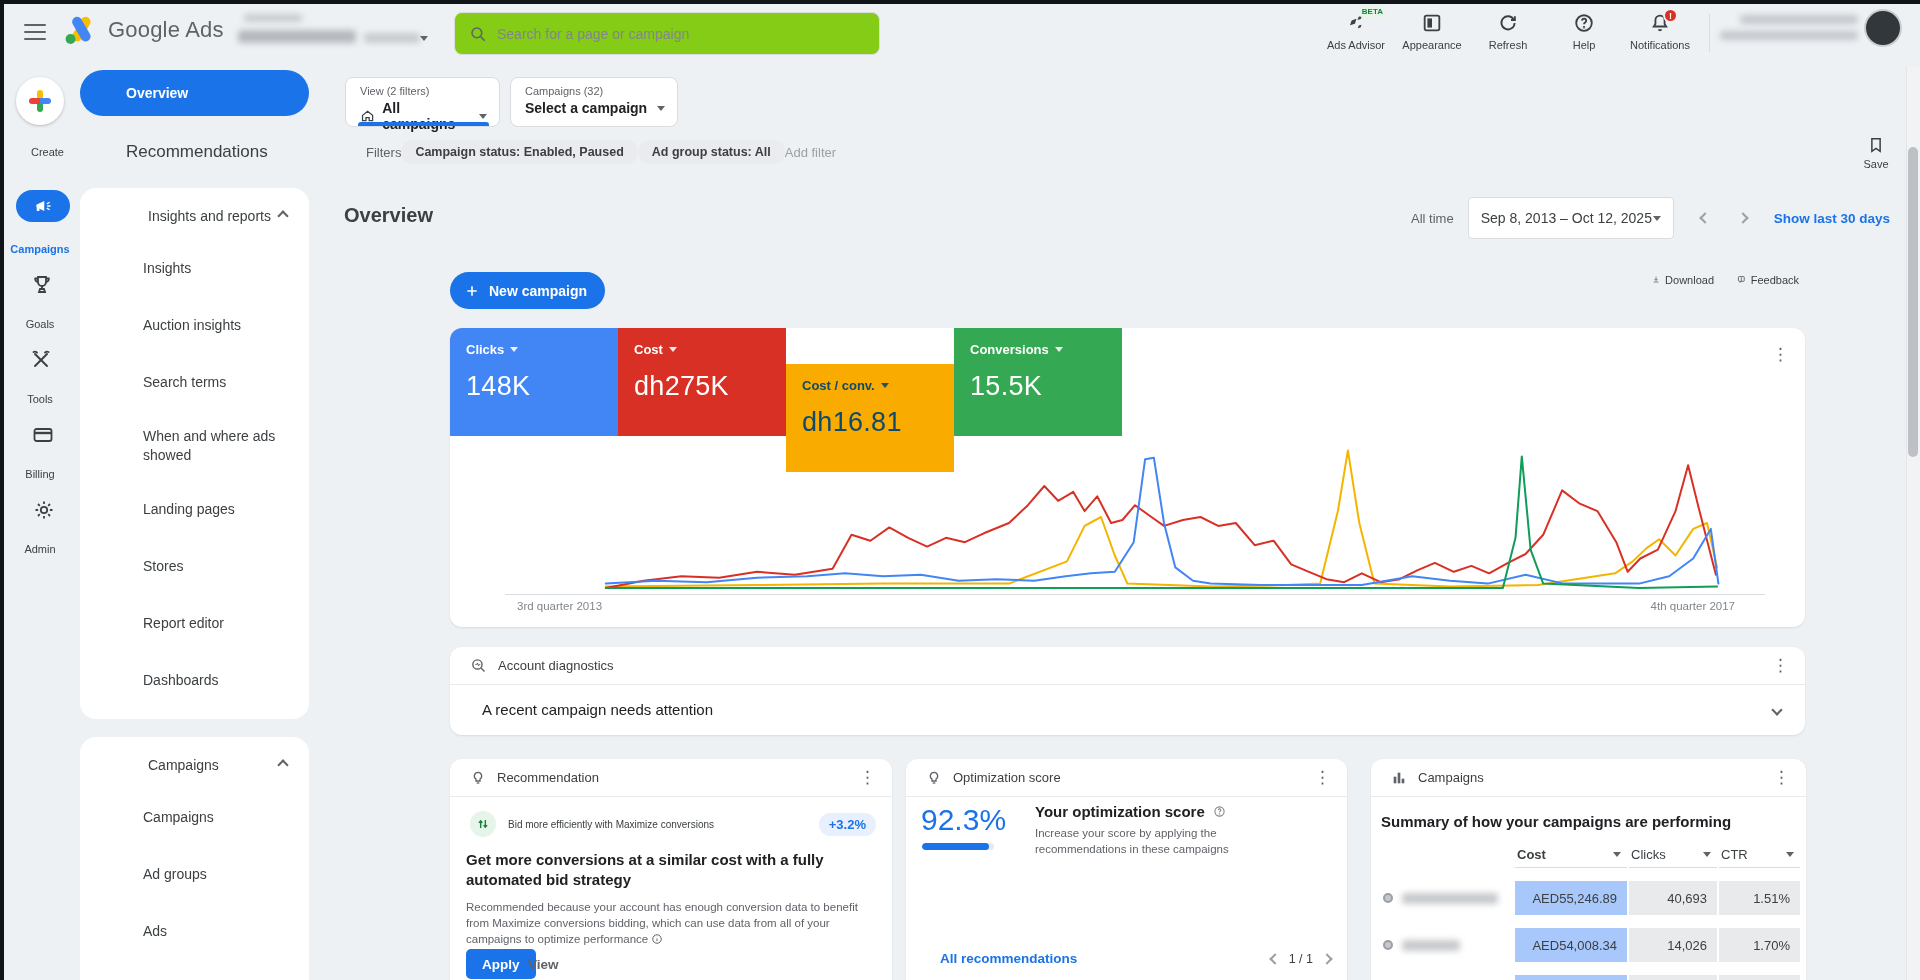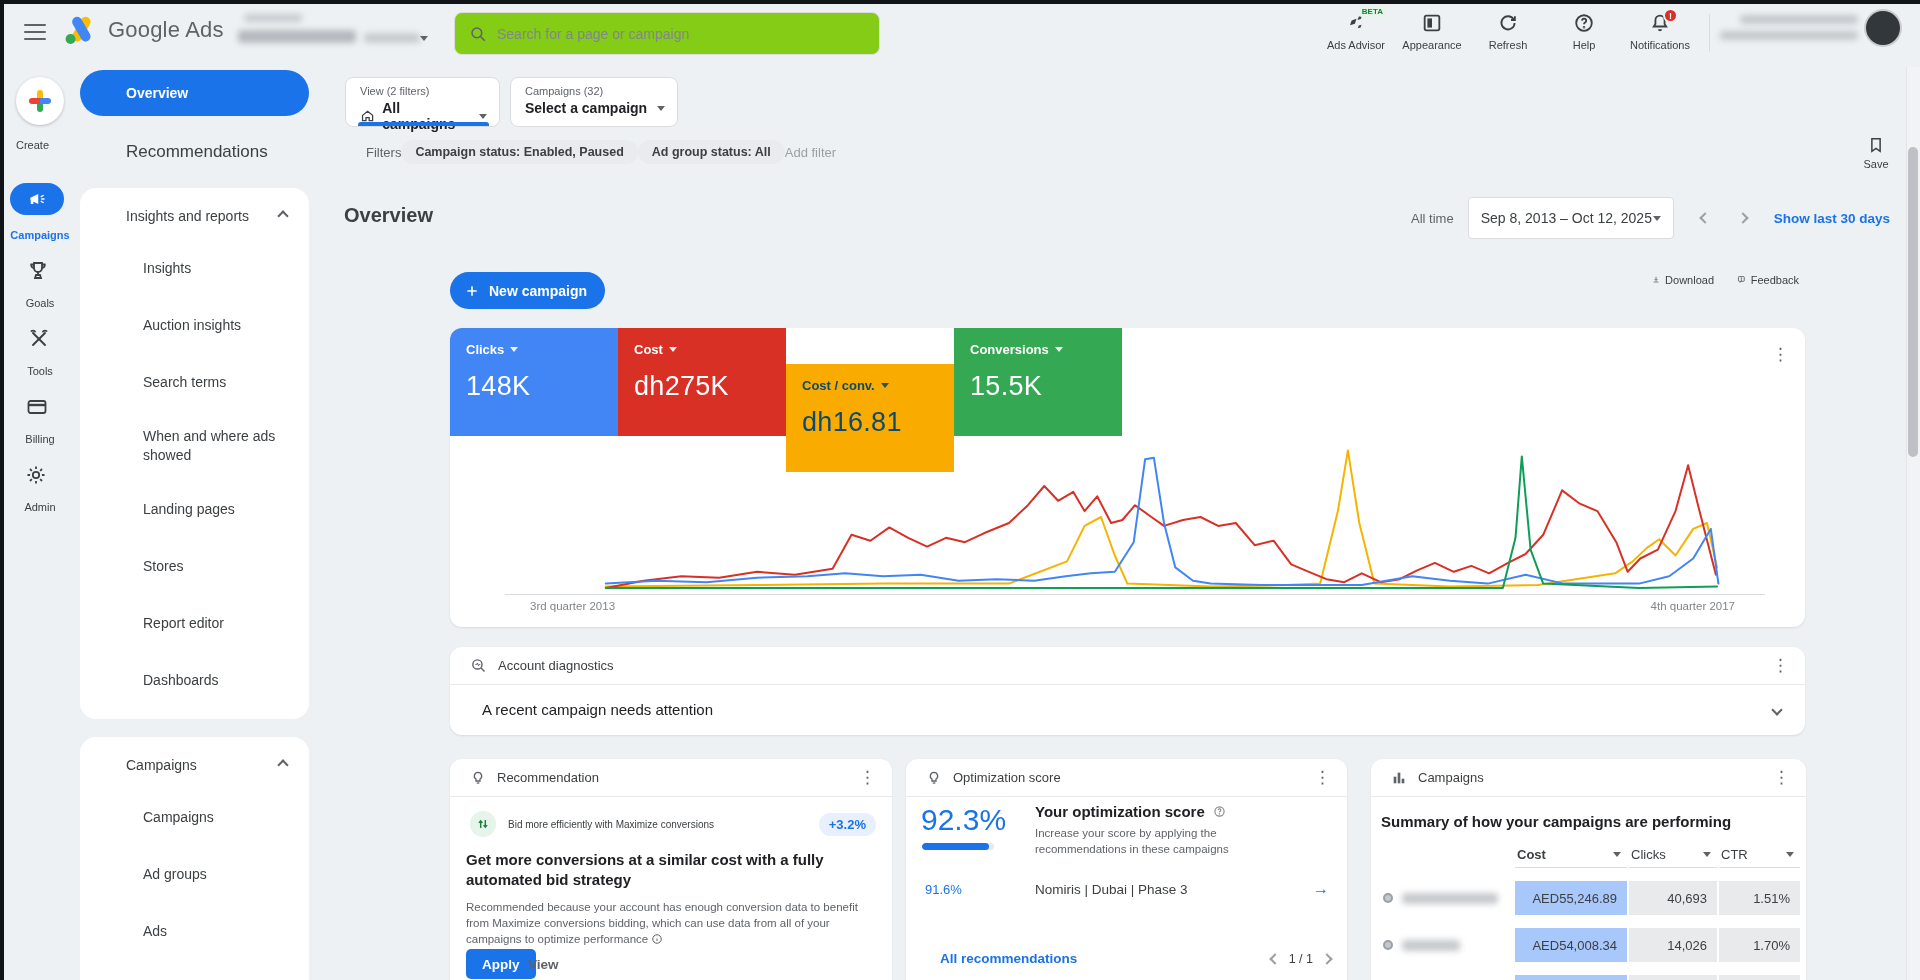--- a/index.html
+++ b/index.html
@@ -25,40 +25,40 @@
   .tb-action { width:76px; display:flex; flex-direction:column; align-items:center; gap:5px; cursor:pointer; position:relative; padding-top:4px; }
   .tb-action .lbl { font-size:11px; color:#3c4043; white-space:nowrap; }
   .beta-badge { position:absolute; top:-2px; right:8px; font-size:8px; font-weight:bold; color:#188038; background:#e6f4ea; border-radius:3px; padding:1px 3px; }
   .notif-badge { position:absolute; top:0; right:20px; width:15px; height:15px; background:#d93025; border:2px solid #eef1f4; border-radius:50%; color:#fff; font-size:9px; font-weight:bold; display:flex; align-items:center; justify-content:center; }
   .tb-divider { position:absolute; right:210px; top:14px; width:1px; height:38px; background:#dadce0; }
   .tb-account-blur { position:absolute; right:62px; top:15px; display:flex; flex-direction:column; align-items:flex-end; gap:7px; }
   .avatar { position:absolute; right:20px; top:11px; width:34px; height:34px; border-radius:50%; background:#32373c; box-shadow:0 0 0 2px #caccd0; cursor:pointer; }
 
   
   .rail { position:absolute; left:0; top:67px; width:80px; height:913px; display:flex; flex-direction:column; align-items:center; }
-  .rail-item { display:flex; flex-direction:column; align-items:flex-start; gap:14px; cursor:pointer; margin-bottom:18px; }
+  .rail-item { display:flex; flex-direction:column; align-items:flex-end; gap:21px; cursor:pointer; margin-bottom:18px; }
   .rail-item .rlbl { font-size:11px; color:#3c4043; }
   .create-circle { width:48px; height:48px; border-radius:50%; background:#fff; box-shadow:0 1px 3px rgba(60,64,67,.3); display:flex; align-items:center; justify-content:center; }
   .plus22 { position:relative; width:22px; height:22px; }
   .plus22 i { position:absolute; display:block; }
   .plus22 .pl { top:8px; left:0; width:11px; height:6px; background:#ea4335; border-radius:3px 0 0 3px; }
   .plus22 .pr { top:8px; left:11px; width:11px; height:6px; background:#4285f4; border-radius:0 3px 3px 0; }
   .plus22 .pt { left:8px; top:0; width:6px; height:11px; background:#fbbc04; border-radius:3px 3px 0 0; }
   .plus22 .pb { left:8px; top:11px; width:6px; height:11px; background:#34a853; border-radius:0 0 3px 3px; }
   .rail-pill { width:54px; height:32px; border-radius:16px; display:flex; align-items:center; justify-content:center; }
   .rail-pill.active { background:#1a73e8; }
   .rail-item.active .rlbl { color:#1a73e8; font-weight:bold; }
 
   
   .sidebar { position:absolute; left:80px; top:67px; width:229px; height:913px; }
   .sb-overview { margin-top:3px; width:229px; height:46px; border-radius:23px; background:#1a73e8; color:#fff;
     font-size:14px; font-weight:bold; display:flex; align-items:center; padding-left:46px; cursor:pointer; }
   .sb-item-plain { margin-top:8px; height:56px; display:flex; align-items:center; padding-left:46px; font-size:17px; cursor:pointer;text-align:right; }
   .sb-card { background:#fff; border-radius:16px; margin-top:8px; padding:4px 0 10px; }
-  .sb-header { height:48px; display:flex; align-items:center; padding:0 22px 0 46px; font-size:14px; cursor:pointer; justify-content:space-between; }
+  .sb-header { height:48px; display:flex; align-items:center; padding:0 22px 0 68px; font-size:14px; cursor:pointer; justify-content:space-between; }
   .sb-item { min-height:57px; display:flex; align-items:center; padding-left:63px; padding-right:12px; font-size:14px; cursor:pointer; line-height:1.35; }
   .chev { width:8px; height:8px; border-right:2px solid #5f6368; border-bottom:2px solid #5f6368; display:inline-block; }
   .chev.up { transform:rotate(-135deg); }
   .chev.down { transform:rotate(45deg); }
   .chev.left { transform:rotate(135deg); }
   .chev.right { transform:rotate(-45deg); }
 
   
   .drop-box { position:absolute; background:#fff; border:1px solid #dadce0; border-radius:8px; height:50px; padding:7px 12px 0 14px; cursor:pointer; }
   .drop-label { font-size:11px; color:#5f6368; }
@@ -419,21 +419,21 @@
       <div class="mvalue">15.5K</div>
     </div>
 
     <svg style="position:absolute; left:55px; top:113px;" width="1260" height="160" viewBox="0 0 1260 160" id="trend-svg">
       <line x1="0" y1="153.5" x2="1260" y2="153.5" stroke="#dadce0" stroke-width="1"></line>
     <polyline points="100.8,145.6 252.0,144.1 378.0,142.6 504.0,142.6 562.0,120.4 579.6,84.9 596.0,76.0 609.8,114.5 622.4,142.6 705.6,145.6 781.2,144.1 815.2,142.6 832.9,70.1 842.9,9.4 854.3,82.0 869.4,142.6 945.0,145.6 1033.2,144.1 1110.1,132.3 1127.7,120.4 1141.6,107.1 1154.2,98.2 1170.5,114.5 1188.2,87.9 1202.0,82.0 1212.1,126.4" fill="none" stroke="#f4b400" stroke-width="2" stroke-linejoin="round" stroke-linecap="round"></polyline>
         <polyline points="100.8,147.1 138.6,139.7 176.4,135.2 214.2,136.7 252.0,130.8 289.8,133.8 327.6,127.8 346.5,93.8 365.4,99.7 384.3,86.4 403.2,96.8 422.1,105.6 441.0,96.8 459.9,101.2 478.8,92.3 504.0,82.0 522.9,64.2 539.3,45.0 553.1,59.8 568.3,50.9 579.6,70.1 592.2,55.3 606.1,82.0 617.4,79.0 630.0,64.2 646.4,76.0 659.0,84.9 677.9,79.0 695.5,76.0 713.2,84.9 730.8,82.0 749.7,104.2 768.6,99.7 786.2,123.4 803.9,130.8 821.5,138.2 839.2,141.2 856.8,132.3 875.7,141.2 894.6,138.2 912.2,129.3 929.9,121.9 948.8,130.8 966.4,124.9 984.1,132.3 1003.0,121.9 1020.6,113.0 1038.2,93.8 1057.1,49.4 1074.8,62.7 1092.4,70.1 1111.3,101.2 1122.7,130.8 1135.3,117.5 1152.9,108.6 1170.5,70.1 1183.1,24.2 1194.5,70.1 1210.9,133.8" fill="none" stroke="#d93025" stroke-width="2" stroke-linejoin="round" stroke-linecap="round"></polyline>
         <polyline points="100.8,142.6 151.2,139.7 201.6,141.2 252.0,136.7 302.4,135.2 340.2,132.3 378.0,135.2 415.8,133.8 453.6,139.7 491.4,138.2 529.2,139.7 560.7,135.2 585.9,132.3 609.8,130.8 628.7,101.2 640.1,18.3 648.9,16.8 659.0,82.0 670.3,126.4 688.0,139.7 705.6,142.6 756.0,144.1 806.4,144.1 856.8,144.1 907.2,135.2 945.0,139.7 982.8,142.6 1020.6,133.8 1058.4,142.6 1108.8,142.6 1134.0,142.6 1164.2,135.2 1188.2,117.5 1205.8,87.9 1213.4,142.6" fill="none" stroke="#4285f4" stroke-width="2" stroke-linejoin="round" stroke-linecap="round"></polyline>
         <polyline points="100.8,147.1 378.0,147.1 705.6,147.1 882.0,147.1 997.9,147.1 1010.5,96.8 1016.8,15.4 1025.6,108.6 1038.2,142.6 1134.0,147.1 1212.1,145.6" fill="none" stroke="#0f9d58" stroke-width="2" stroke-linejoin="round" stroke-linecap="round"></polyline>
       </svg>
-    <span class="axis-label" style="left:80px; top:272px;">3rd quarter 2013</span>
+    <span class="axis-label" style="left:67px; top:272px;">3rd quarter 2013</span>
     <span class="axis-label" style="right:70px; top:272px;">4th quarter 2017</span>
   </section>
 
   <section class="card" style="left:450px; top:647px; width:1355px; height:88px;">
     <div class="card-header">
       <div class="ct">
         <svg class="ic" width="17" height="17" viewBox="0 0 24 24" fill="none" stroke="#5f6368" stroke-width="2">
           <circle cx="10.5" cy="10.5" r="6.5"></circle>
             <path d="M15.5 15.5 L20.5 20.5"></path>
             <path d="M7.5 10.5 h2 l1 -2 1.5 4 1 -2 h1.5" stroke-width="1.4"></path>
@@ -498,25 +498,20 @@
       </div>
     <div class="opt-head">
       <span>Your optimization score</span>
       <svg class="ic" width="13" height="13" viewBox="0 0 24 24" fill="none" stroke="#80868b" stroke-width="2">
           <circle cx="12" cy="12" r="8.5"></circle>
           <path d="M9.8 9.4a2.3 2.3 0 1 1 3.4 2.1c-.8.5-1.2 1-1.2 1.9" fill="none"></path>
           <circle cx="12" cy="16.6" r="0.4" fill="#80868b"></circle>
         </svg>
     </div>
     <div class="opt-body">Increase your score by applying the recommendations in these campaigns</div>
-    <div class="opt-row">
-      <span class="pct">91.6%</span>
-      <span class="nm">Nomiris | Dubai | Phase 3</span>
-      <span class="arrow">→</span>
-    </div>
     <div class="opt-footer">
       <span class="all-rec">All recommendations</span>
       <span class="pager">
         <span class="chev left"></span>
         <span>1 / 1</span>
         <span class="chev right"></span>
       </span>
     </div>
   </section>
 

